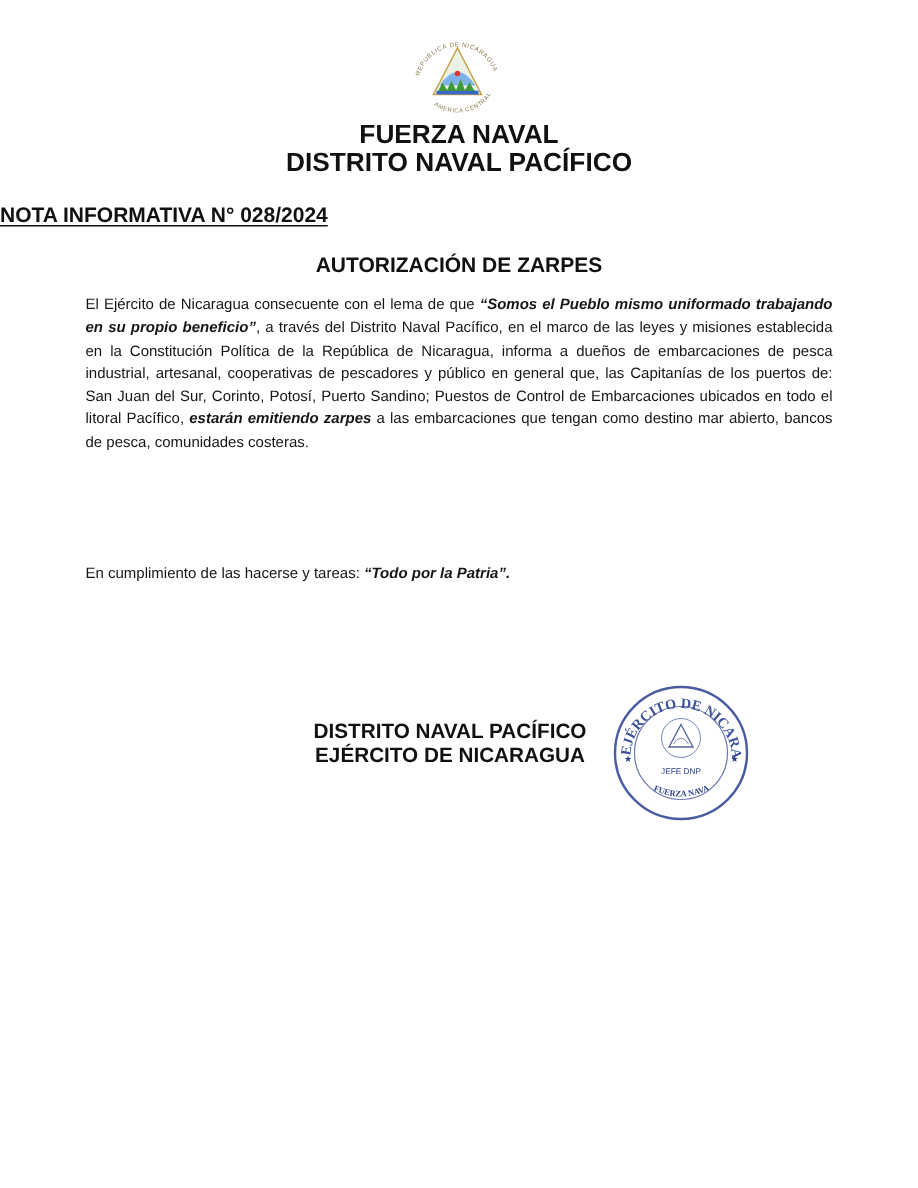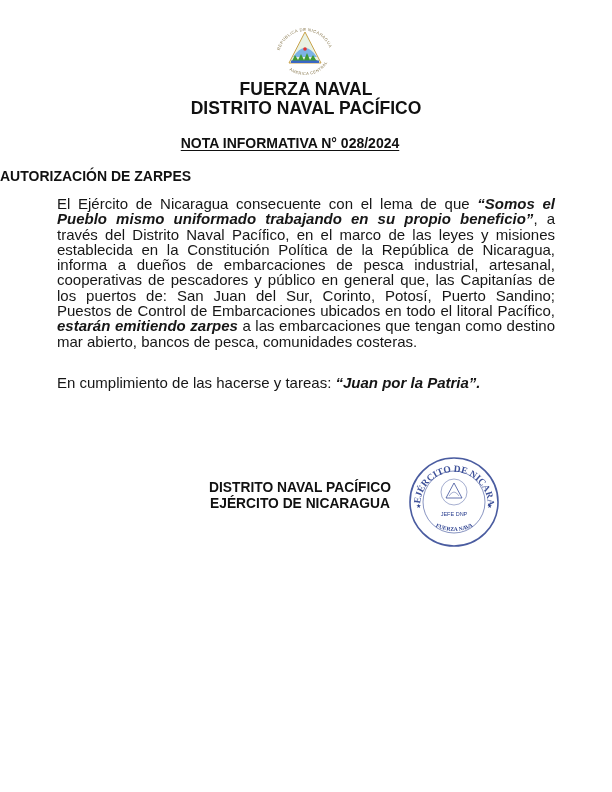--- a/index.html
+++ b/index.html
@@ -7,28 +7,28 @@
            font-family: "Liberation Sans", sans-serif; color: #111111; }
     .page { position: absolute; left: 0; top: 0; width: 612px; height: 792px; }
 
     .emblem { position: absolute; left: 271px; top: 27px; width: 68px; height: 52px; }
 
     .header-title { position: absolute; left: 0; width: 612px; text-align: center;
                     font-weight: bold; font-size: 17.5px; line-height: 19px; color: #111; }
     .t1 { top: 80px; }
     .t2 { top: 99px; }
 
-    .nota { position: absolute; left: 0; top: 135px; width: 580px; text-align: center;
+    .nota { position: absolute; left: 0; top: 135px; width: 580px; 
             font-weight: bold; font-size: 14px; line-height: 16px; }
     .nota span { text-decoration: underline; text-underline-offset: 2px; }
 
-    .subject { position: absolute; left: 0; top: 168px; width: 612px; 
+    .subject { position: absolute; left: 0; top: 168px; width: 612px; text-align: center;
                font-weight: bold; font-size: 14px; line-height: 16px; }
 
-    .body-text { position: absolute; left: 57px; width: 498px; font-size: 15px;
+    .body-text { position: absolute; left: 57px; width: 498px; font-size: 10px;
                  line-height: 15.3px; text-align: justify; color: #161616; }
     .p1 { top: 196px; }
     .p2 { top: 321px; }
     .p3 { top: 375px; }
     .p4 { top: 406px; }
     .p5 { top: 436px; }
     .bi { font-weight: bold; font-style: italic; }
 
     .sig { position: absolute; left: 180px; width: 240px; text-align: center;
            font-weight: bold; font-size: 13.8px; line-height: 15.5px; }
@@ -68,21 +68,21 @@
   </div>
 
   <div class="subject">AUTORIZACIÓN DE ZARPES</div>
 
   <div class="body-text p1">
     <span>El Ejército de Nicaragua consecuente con el lema de que </span><span class="bi">“Somos el Pueblo mismo uniformado trabajando en su propio beneficio”</span><span>, a través del Distrito Naval Pacífico, en el marco de las leyes y misiones establecida en la Constitución Política de la República de Nicaragua, informa a dueños de embarcaciones de pesca industrial, artesanal, cooperativas de pescadores y público en general que, las Capitanías de los puertos de: San Juan del Sur, Corinto, Potosí, Puerto Sandino; Puestos de Control de Embarcaciones ubicados en todo el litoral Pacífico, </span><span class="bi">estarán emitiendo zarpes</span><span> a las embarcaciones que tengan como destino mar abierto, bancos de pesca, comunidades costeras.</span>
   </div>
 
 
   <div class="body-text p3">
-    <span>En cumplimiento de las hacerse y tareas: </span><span class="bi">“Juan por la Patria”.</span>
+    <span>En cumplimiento de las hacerse y tareas: </span><span class="bi">“Todo por la Patria”.</span>
   </div>
 
 
 
   <div class="sig sig1">DISTRITO NAVAL PACÍFICO</div>
   <div class="sig sig2">EJÉRCITO DE NICARAGUA</div>
 
   <svg class="stamp" viewBox="0 0 92 92">
     <defs>
       <path id="stampArc" d="M12,50 A34,34 0 1,1 80,50"></path>

